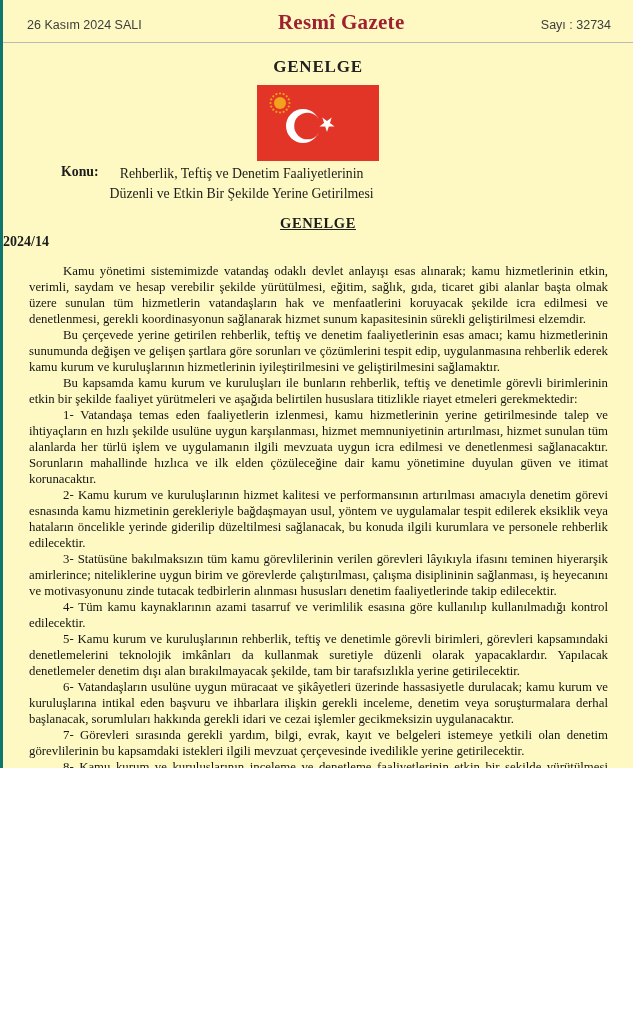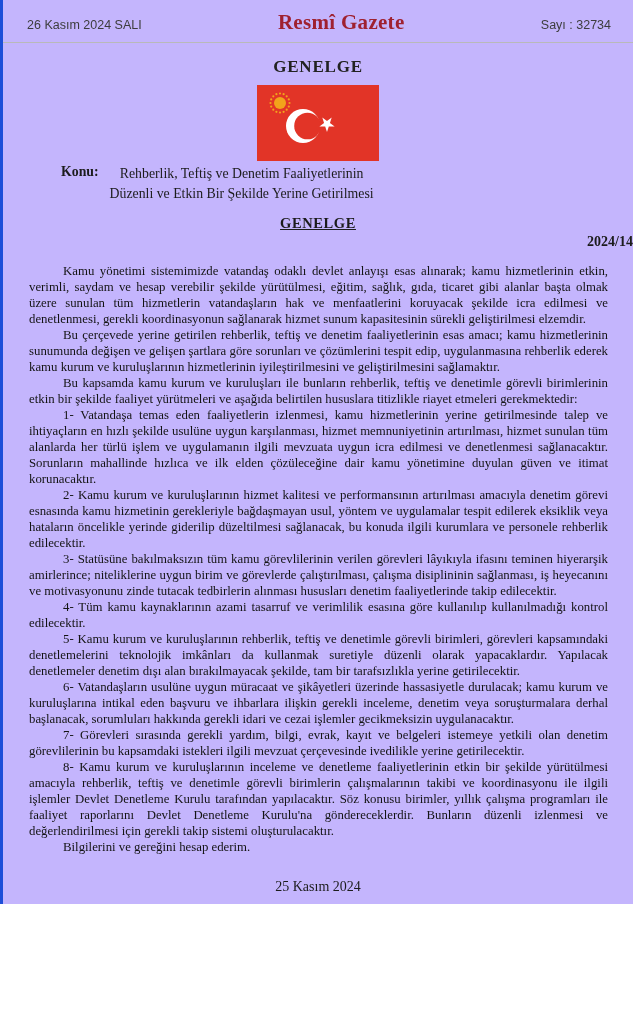--- a/index.html
+++ b/index.html
@@ -3,23 +3,23 @@
 <meta charset="utf-8">
 <style>
   html, body {
     margin: 0;
     padding: 0;
     background: #ffffff;
   }
   .page {
     position: relative;
     width: 633px;
-    height: 904px;
-    background: #c4b5fd;
-    border-left: 3px solid #1d4ed8;
+    height: 768px;
+    background: #fef9c3;
+    border-left: 3px solid #0f766e;
     box-sizing: border-box;
     overflow: hidden;
     font-family: "Liberation Serif", serif;
     color: #1c1c1c;
   }
   
   .masthead {
     display: flex;
     align-items: baseline;
     justify-content: space-between;
@@ -78,21 +78,21 @@
   .circular-heading {
     margin: 12px 0 0 0;
     text-align: center;
     font-size: 14.5px;
     font-weight: bold;
     text-decoration: underline;
     letter-spacing: 0.6px;
   }
   .circular-number {
     margin: 2px 0 0 0;
-    text-align: right;
+    text-align: left;
     font-size: 14px;
     font-weight: bold;
   }
   
   .body-text {
     margin: 13px 25px 0 26px;
   }
   .body-text p {
     margin: 0;
     font-size: 12.8px;

